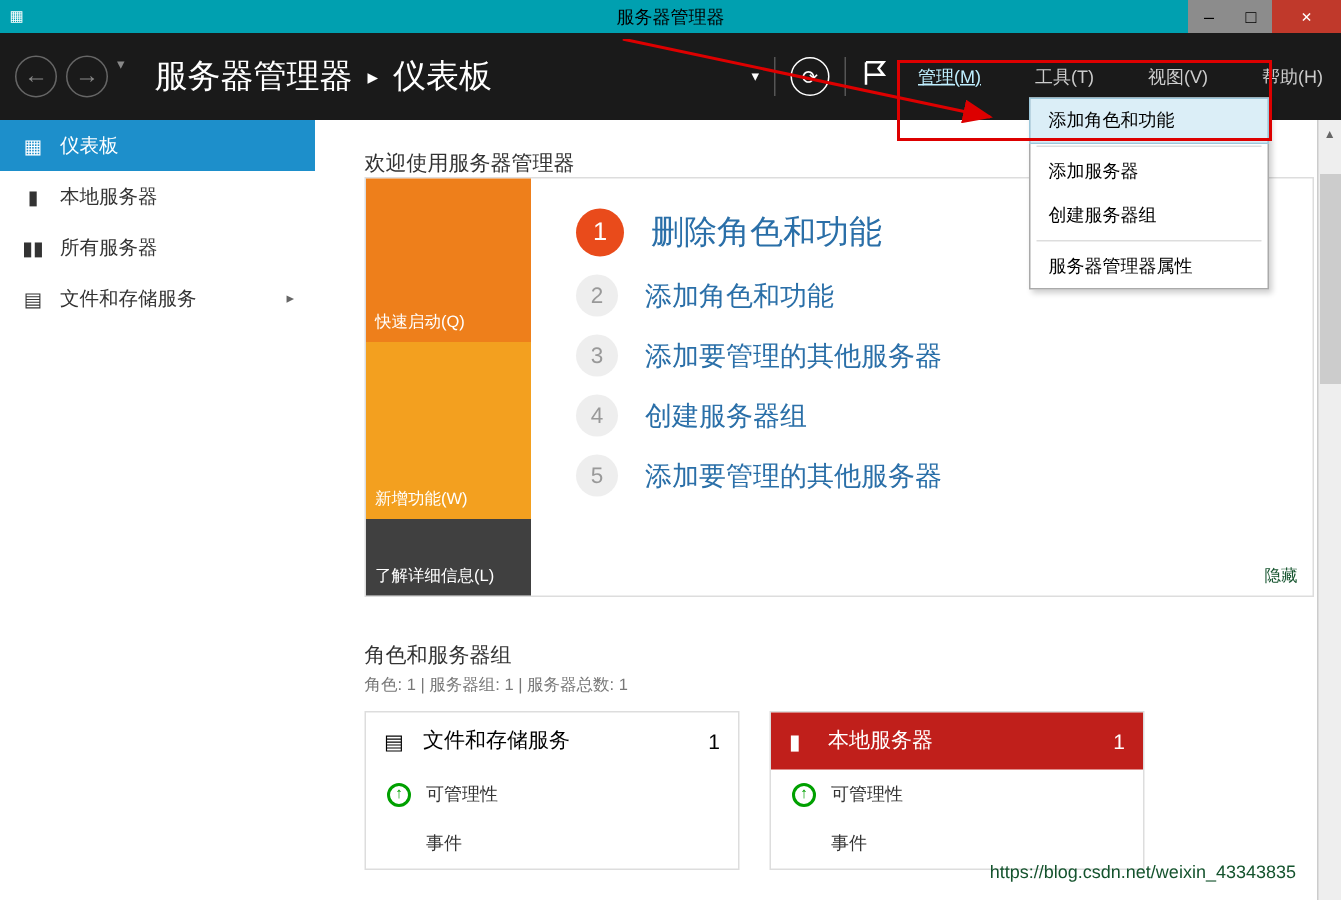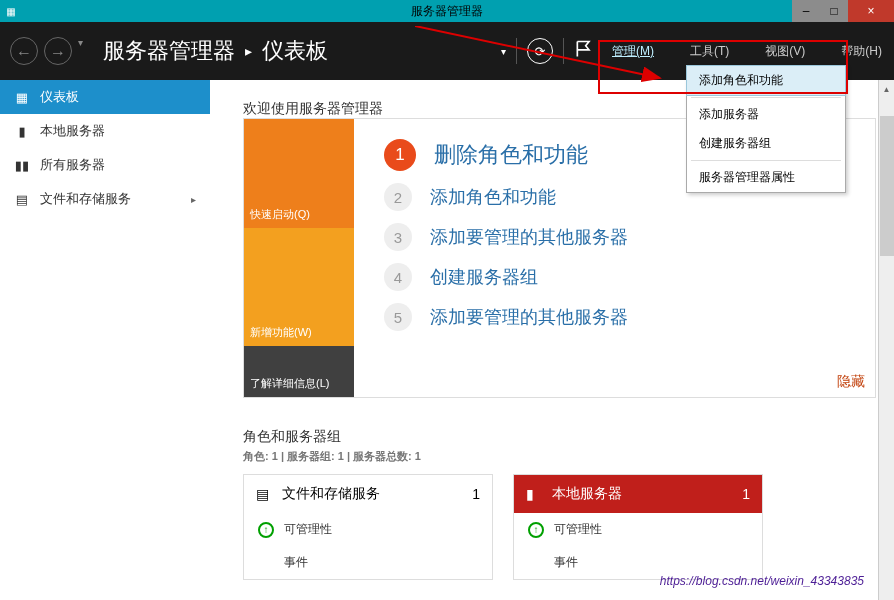--- a/index.html
+++ b/index.html
@@ -51,44 +51,44 @@
 .ws-block { flex: 1; color: #fff; display: flex; align-items: flex-end; padding: 6px; font-size: 11px; }
 .ws-block.quickstart { background: #ee7f1b; flex: 2; }
 .ws-block.news { background: #f3a01f; flex: 2.2; }
 .ws-block.learn { background: #404040; flex: 0.8; }
 .welcome-steps { flex: 1; padding: 20px 30px; }
 .step { display: flex; align-items: center; gap: 18px; margin-bottom: 12px; }
 .step-num { width: 28px; height: 28px; border-radius: 50%; display: flex; align-items: center; justify-content: center; font-size: 15px; color: #999; background: #eee; }
 .step.primary .step-num { background: #e94b1b; color: #fff; width: 32px; height: 32px; font-size: 17px; }
 .step-text { font-size: 18px; color: #2a6fa8; }
 .step.primary .step-text { font-size: 22px; color: #2a6fa8; }
-.hide-link { position: absolute; bottom: 6px; right: 10px; font-size: 14px; color: #c2410c; }
+.hide-link { position: absolute; bottom: 6px; right: 10px; font-size: 11px; color: #14532d; }
 
 
 .roles-title { font-size: 14px; color: #333; margin-top: 30px; }
-.roles-sub { font-size: 11px; color: #777; margin-top: 3px; margin-bottom: 10px; font-weight: bold; }
+.roles-sub { font-size: 11px; color: #777; margin-top: 3px; margin-bottom: 10px; }
 .tiles { display: flex; gap: 20px; }
 .tile { width: 250px; border: 1px solid #ddd; }
 .tile-header { display: flex; align-items: center; padding: 10px 12px; font-size: 14px; gap: 10px; }
 .tile.red .tile-header { background: #c01f1b; color: #fff; }
 .tile-count { margin-left: auto; }
 .tile-row { display: flex; align-items: center; gap: 10px; padding: 8px 14px; font-size: 12px; color: #333; }
 .green-circle { width: 16px; height: 16px; border: 2px solid #00a000; border-radius: 50%; display: flex; align-items: center; justify-content: center; color: #00a000; font-size: 10px; font-weight: bold; }
 .tile-icon { width: 16px; height: 16px; }
 
 
 .red-arrow { position: absolute; z-index: 150; pointer-events: none; }
 
 
 .scrollbar { position: absolute; right: 0; top: 80px; width: 16px; height: 520px; background: #eee; border-left: 1px solid #ccc; }
 .scroll-thumb { width: 14px; height: 140px; background: #ccc; margin: 20px auto 0; }
 .scroll-arrow { width: 14px; height: 14px; display: flex; align-items: center; justify-content: center; font-size: 8px; color: #666; margin: 2px auto; }
 
 
-.watermark { position: absolute; bottom: 12px; right: 30px; font-size: 12px; color: #4c1d95; z-index: 1; font-style: italic; }
+.watermark { position: absolute; bottom: 12px; right: 30px; font-size: 12px; color: #14532d; z-index: 1; }
 </style>
 </head>
 <body>
 
 <div class="titlebar">
   <div class="titlebar-icon">▦</div>
   <div class="titlebar-title">服务器管理器</div>
   <div class="window-controls">
     <div class="window-btn min">–</div>
     <div class="window-btn max">□</div>

